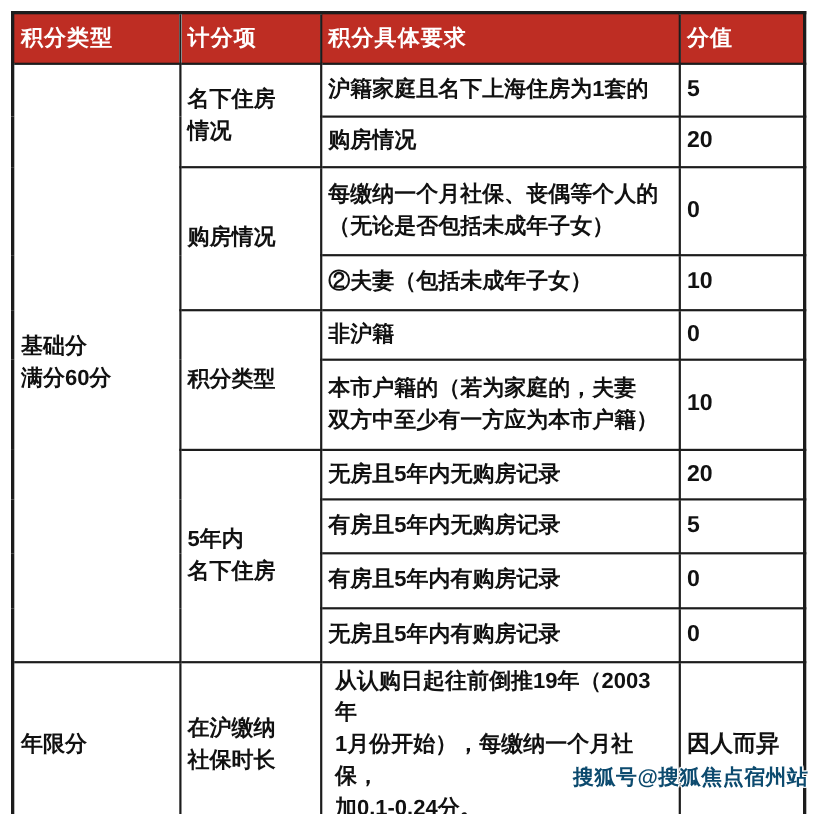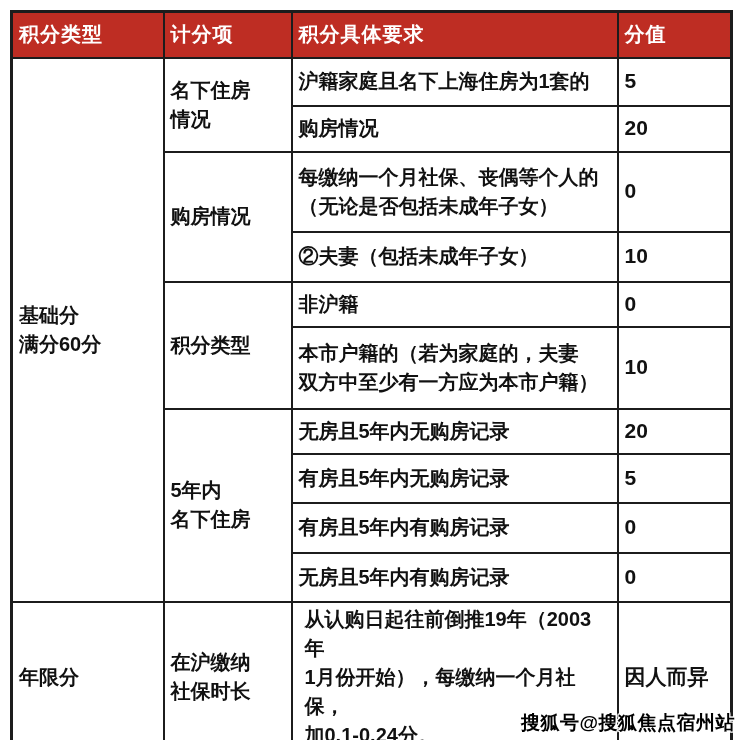--- a/index.html
+++ b/index.html
@@ -51,24 +51,24 @@
     font-size: 21px;
   }
   td.req-left {
     text-align: left;
     padding-left: 12px;
     padding-right: 8px;
   }
   .watermark {
     position: absolute;
     right: 5px;
-    bottom: 4px;
+    bottom: 20px;
     font-size: 19px;
     font-weight: bold;
-    color: #000000;
+    color: #0c4a6e;
     text-shadow:
       -1px -1px 0 #ffffff,
        1px -1px 0 #ffffff,
       -1px  1px 0 #ffffff,
        1px  1px 0 #ffffff,
        0   -1px 0 #ffffff,
        0    1px 0 #ffffff,
       -1px  0   0 #ffffff,
        1px  0   0 #ffffff;
     letter-spacing: 0.5px;

